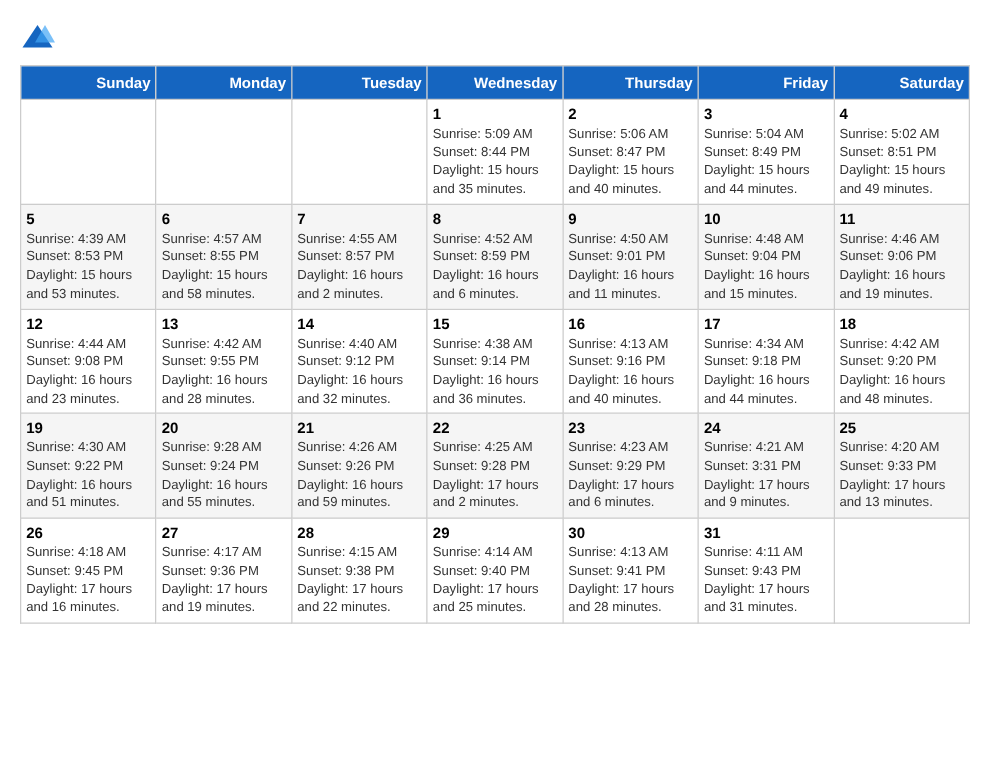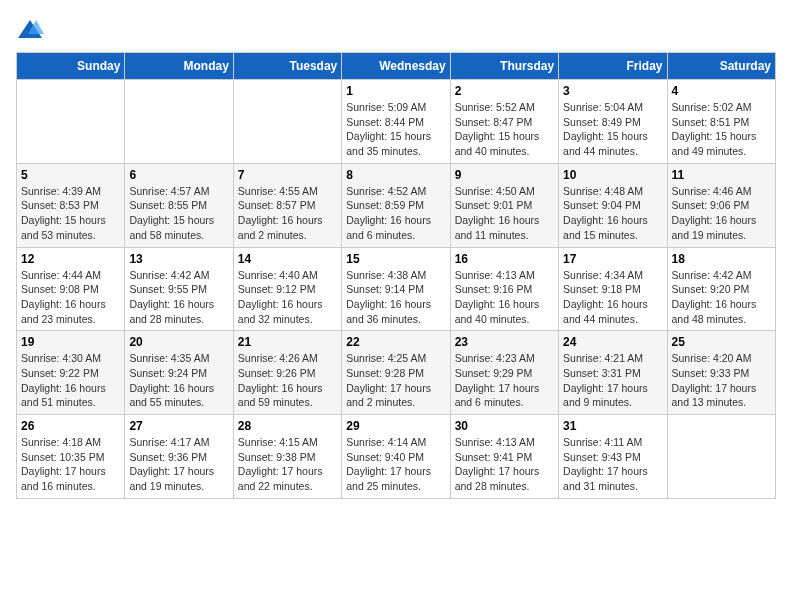--- a/index.html
+++ b/index.html
@@ -128,21 +128,21 @@
         <td class="empty-cell"></td>
         <td>
           <div class="day-num">1</div>
           <div class="day-info">Sunrise: 5:09 AM</div>
           <div class="day-info">Sunset: 8:44 PM</div>
           <div class="day-info">Daylight: 15 hours</div>
           <div class="day-info">and 35 minutes.</div>
         </td>
         <td>
           <div class="day-num">2</div>
-          <div class="day-info">Sunrise: 5:52 AM</div>
+          <div class="day-info">Sunrise: 5:06 AM</div>
           <div class="day-info">Sunset: 8:47 PM</div>
           <div class="day-info">Daylight: 15 hours</div>
           <div class="day-info">and 40 minutes.</div>
         </td>
         <td>
           <div class="day-num">3</div>
           <div class="day-info">Sunrise: 5:04 AM</div>
           <div class="day-info">Sunset: 8:49 PM</div>
           <div class="day-info">Daylight: 15 hours</div>
           <div class="day-info">and 44 minutes.</div>
@@ -260,21 +260,21 @@
       <tr>
         <td>
           <div class="day-num">19</div>
           <div class="day-info">Sunrise: 4:30 AM</div>
           <div class="day-info">Sunset: 9:22 PM</div>
           <div class="day-info">Daylight: 16 hours</div>
           <div class="day-info">and 51 minutes.</div>
         </td>
         <td>
           <div class="day-num">20</div>
-          <div class="day-info">Sunrise: 4:35 AM</div>
+          <div class="day-info">Sunrise: 9:28 AM</div>
           <div class="day-info">Sunset: 9:24 PM</div>
           <div class="day-info">Daylight: 16 hours</div>
           <div class="day-info">and 55 minutes.</div>
         </td>
         <td>
           <div class="day-num">21</div>
           <div class="day-info">Sunrise: 4:26 AM</div>
           <div class="day-info">Sunset: 9:26 PM</div>
           <div class="day-info">Daylight: 16 hours</div>
           <div class="day-info">and 59 minutes.</div>
@@ -305,21 +305,21 @@
           <div class="day-info">Sunrise: 4:20 AM</div>
           <div class="day-info">Sunset: 9:33 PM</div>
           <div class="day-info">Daylight: 17 hours</div>
           <div class="day-info">and 13 minutes.</div>
         </td>
       </tr>
       <tr>
         <td>
           <div class="day-num">26</div>
           <div class="day-info">Sunrise: 4:18 AM</div>
-          <div class="day-info">Sunset: 10:35 PM</div>
+          <div class="day-info">Sunset: 9:45 PM</div>
           <div class="day-info">Daylight: 17 hours</div>
           <div class="day-info">and 16 minutes.</div>
         </td>
         <td>
           <div class="day-num">27</div>
           <div class="day-info">Sunrise: 4:17 AM</div>
           <div class="day-info">Sunset: 9:36 PM</div>
           <div class="day-info">Daylight: 17 hours</div>
           <div class="day-info">and 19 minutes.</div>
         </td>

